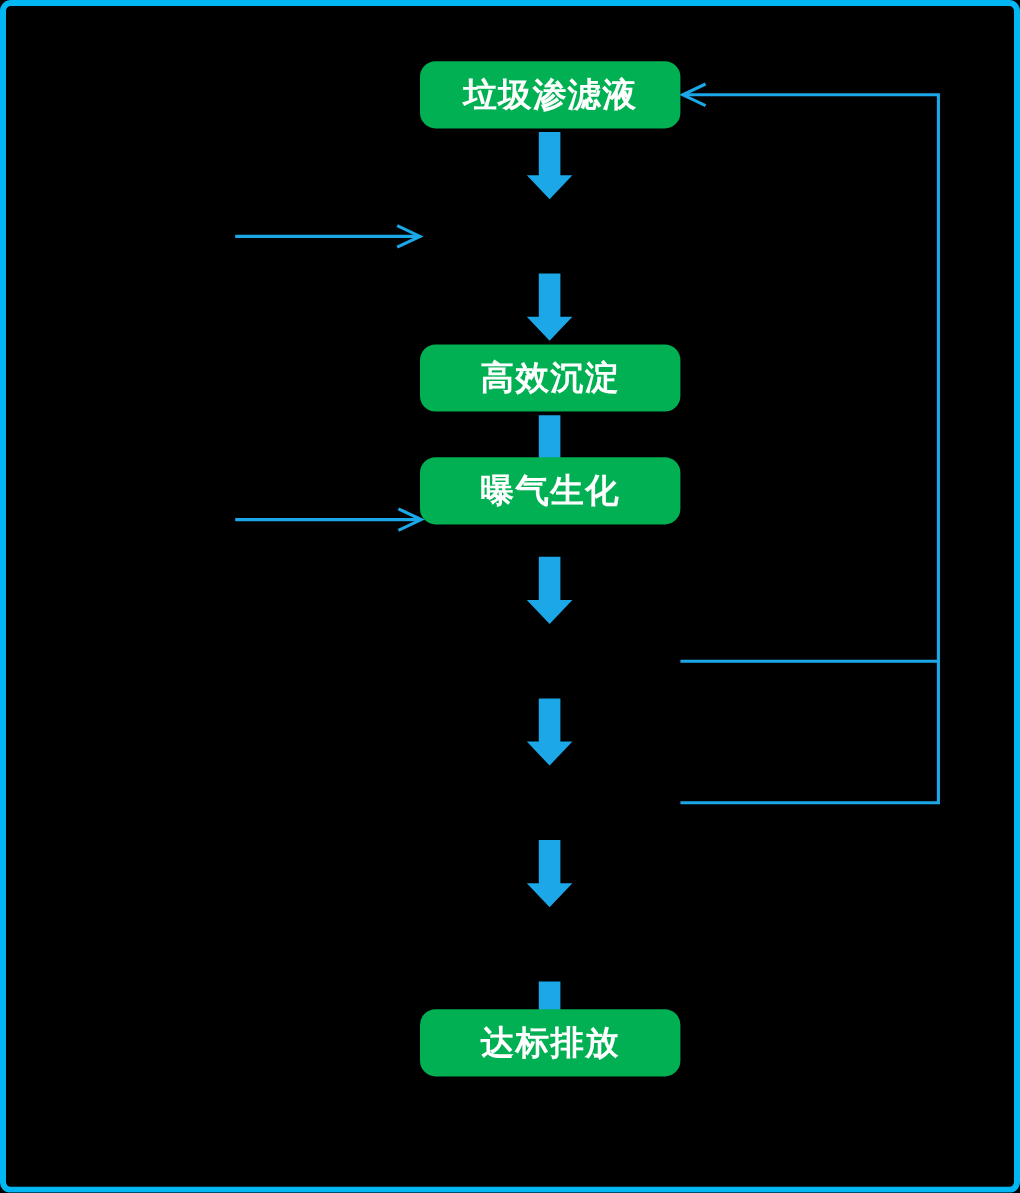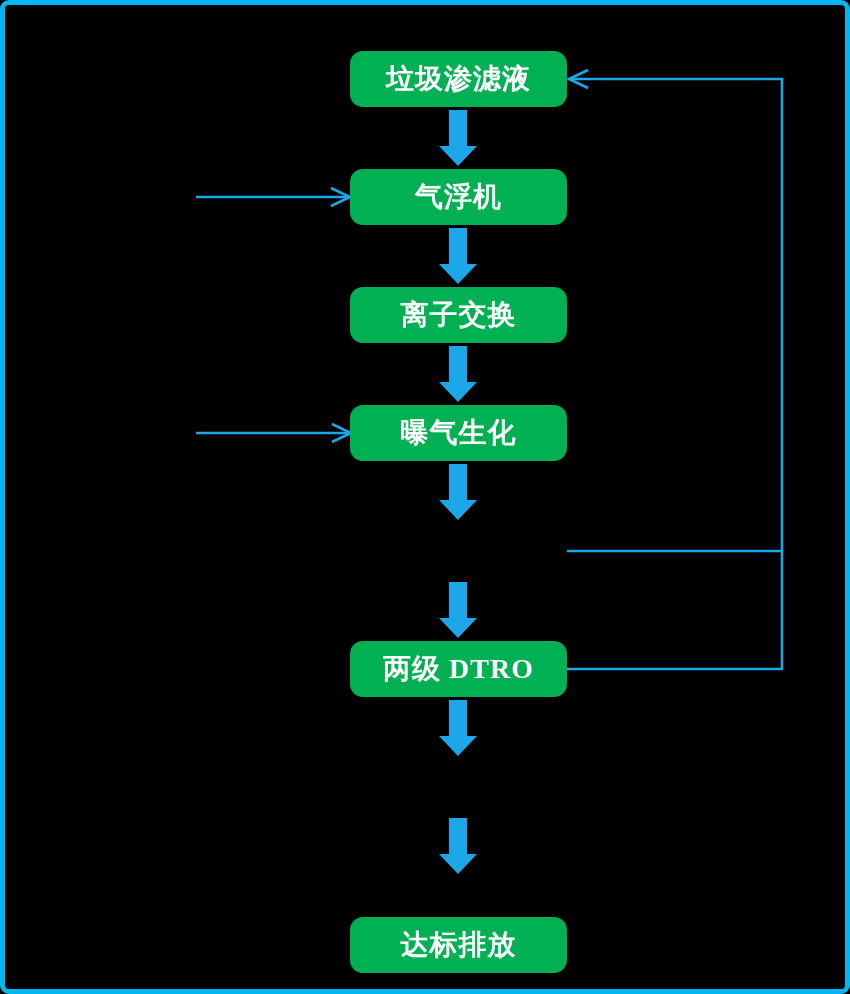--- a/index.html
+++ b/index.html
@@ -73,20 +73,18 @@
 
       <path d="M 196 197 L 348 197"></path>
       <path d="M 331 188 L 350 197 L 331 206"></path>
 
       <path d="M 196 433 L 349 433"></path>
       <path d="M 332 424 L 351 433 L 332 442"></path>
     </g>
   </svg>
 
   <div class="node" style="top:51px">垃圾渗滤液</div>
-  <div class="node" style="top:169px">气浮机</div>
-  <div class="node" style="top:287px">离子交换</div>
-  <div class="node" style="top:405px">曝气生化</div>
-  <div class="node" style="top:641px">两级 DTRO</div>
-  <div class="node" style="top:917px">达标排放</div>
+  <div class="node" style="top:287px">高效沉淀</div>
+  <div class="node" style="top:381px">曝气生化</div>
+  <div class="node" style="top:841px">达标排放</div>
 
   <div id="frame"></div>
 </div>
 
 </body></html>

